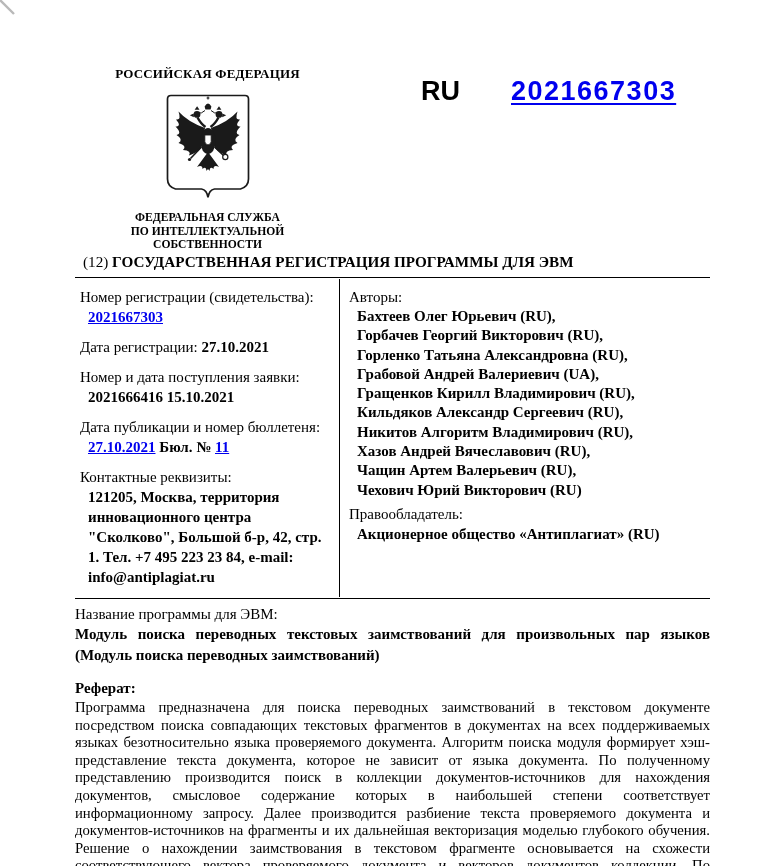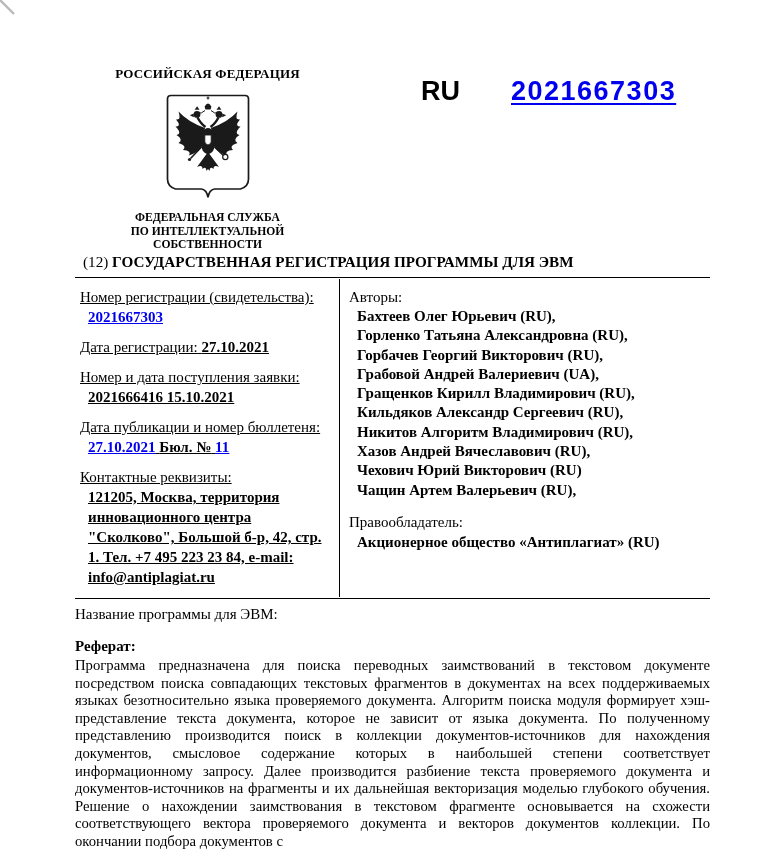--- a/index.html
+++ b/index.html
@@ -27,30 +27,30 @@
   .doc-title{position:absolute;left:83px;top:253px;width:700px;font-size:15.2px;white-space:nowrap;}
   .doc-title b{font-weight:bold;}
   .rule{position:absolute;left:75px;width:635px;border-top:1.6px solid #000;}
   .top-rule{top:277px;}
   .bottom-rule{top:598px;}
 
   
   .info-table{position:absolute;left:75px;top:279px;width:635px;height:318px;
               display:flex;font-size:15px;}
   .cell-left{width:265px;border-right:1.6px solid #000;box-sizing:border-box;
-             padding:8px 5px 0 5px;line-height:20px;overflow:hidden;text-decoration:underline;}
+             padding:8px 5px 0 5px;line-height:20px;overflow:hidden;}
   .cell-right{flex:1;padding:8px 0 0 9px;line-height:20px;overflow:hidden;}
   .group{margin-bottom:10px;}
   .lbl{font-weight:normal;}
   .val{font-weight:bold;padding-left:8px;}
   .inline-val{font-weight:bold;}
   a.link{color:var(--link-color,#0000ee);text-decoration:underline;font-weight:bold;cursor:pointer;}
   .authors-list{line-height:19.3px;}
   .author{white-space:nowrap;}
-  .holder-lbl{margin-top:12px;}
+  .holder-lbl{margin-top:4px;}
 
   
   .bottom-section{position:absolute;left:75px;top:604px;width:635px;}
   .name-lbl{font-size:15px;line-height:20px;}
   .program-name{font-weight:bold;font-size:15px;line-height:21px;text-align:justify;}
   .abstract-lbl{font-weight:bold;font-size:15px;line-height:20px;margin-top:12px;}
   .abstract{margin:1px 0 0 0;font-size:14.7px;line-height:17.6px;text-align:justify;}
 </style>
 </head>
 <body>
@@ -130,36 +130,37 @@
       <div class="group">
         <div class="lbl">Контактные реквизиты:</div>
         <div class="val">121205, Москва, территория инновационного центра "Сколково", Большой б-р, 42, стр. 1. Тел. +7 495 223 23 84, e-mail: info@antiplagiat.ru</div>
       </div>
     </div>
 
     <div class="cell-right">
       <div class="lbl">Авторы:</div>
       <div class="val authors-list">
           <div class="author">Бахтеев Олег Юрьевич (RU),</div>
+          <div class="author">Горбачев Георгий Викторович (RU),</div>
           <div class="author">Горленко Татьяна Александровна (RU),</div>
-          <div class="author">Горбачев Георгий Викторович (RU),</div>
           <div class="author">Грабовой Андрей Валериевич (UA),</div>
           <div class="author">Гращенков Кирилл Владимирович (RU),</div>
           <div class="author">Кильдяков Александр Сергеевич (RU),</div>
           <div class="author">Никитов Алгоритм Владимирович (RU),</div>
           <div class="author">Хазов Андрей Вячеславович (RU),</div>
+          <div class="author">Чащин Артем Валерьевич (RU),</div>
           <div class="author">Чехович Юрий Викторович (RU)</div>
-          <div class="author">Чащин Артем Валерьевич (RU),</div>
         </div>
       <div class="lbl holder-lbl">Правообладатель:</div>
       <div class="val">Акционерное общество «Антиплагиат» (RU)</div>
     </div>
   </div>
 
   <div class="rule bottom-rule"></div>
 
   <div class="bottom-section">
     <div class="name-lbl">Название программы для ЭВМ:</div>
+    <div class="program-name">Модуль поиска переводных текстовых заимствований для произвольных пар языков (Модуль поиска переводных заимствований)</div>
     <div class="abstract-lbl">Реферат:</div>
     <p class="abstract">Программа предназначена для поиска переводных заимствований в текстовом документе посредством поиска совпадающих текстовых фрагментов в документах на всех поддерживаемых языках безотносительно языка проверяемого документа. Алгоритм поиска модуля формирует хэш-представление текста документа, которое не зависит от языка документа. По полученному представлению производится поиск в коллекции документов-источников для нахождения документов, смысловое содержание которых в наибольшей степени соответствует информационному запросу. Далее производится разбиение текста проверяемого документа и документов-источников на фрагменты и их дальнейшая векторизация моделью глубокого обучения. Решение о нахождении заимствования в текстовом фрагменте основывается на схожести соответствующего вектора проверяемого документа и векторов документов коллекции. По окончании подбора документов с</p>
   </div>
 
 </div>
 
 </body></html>

